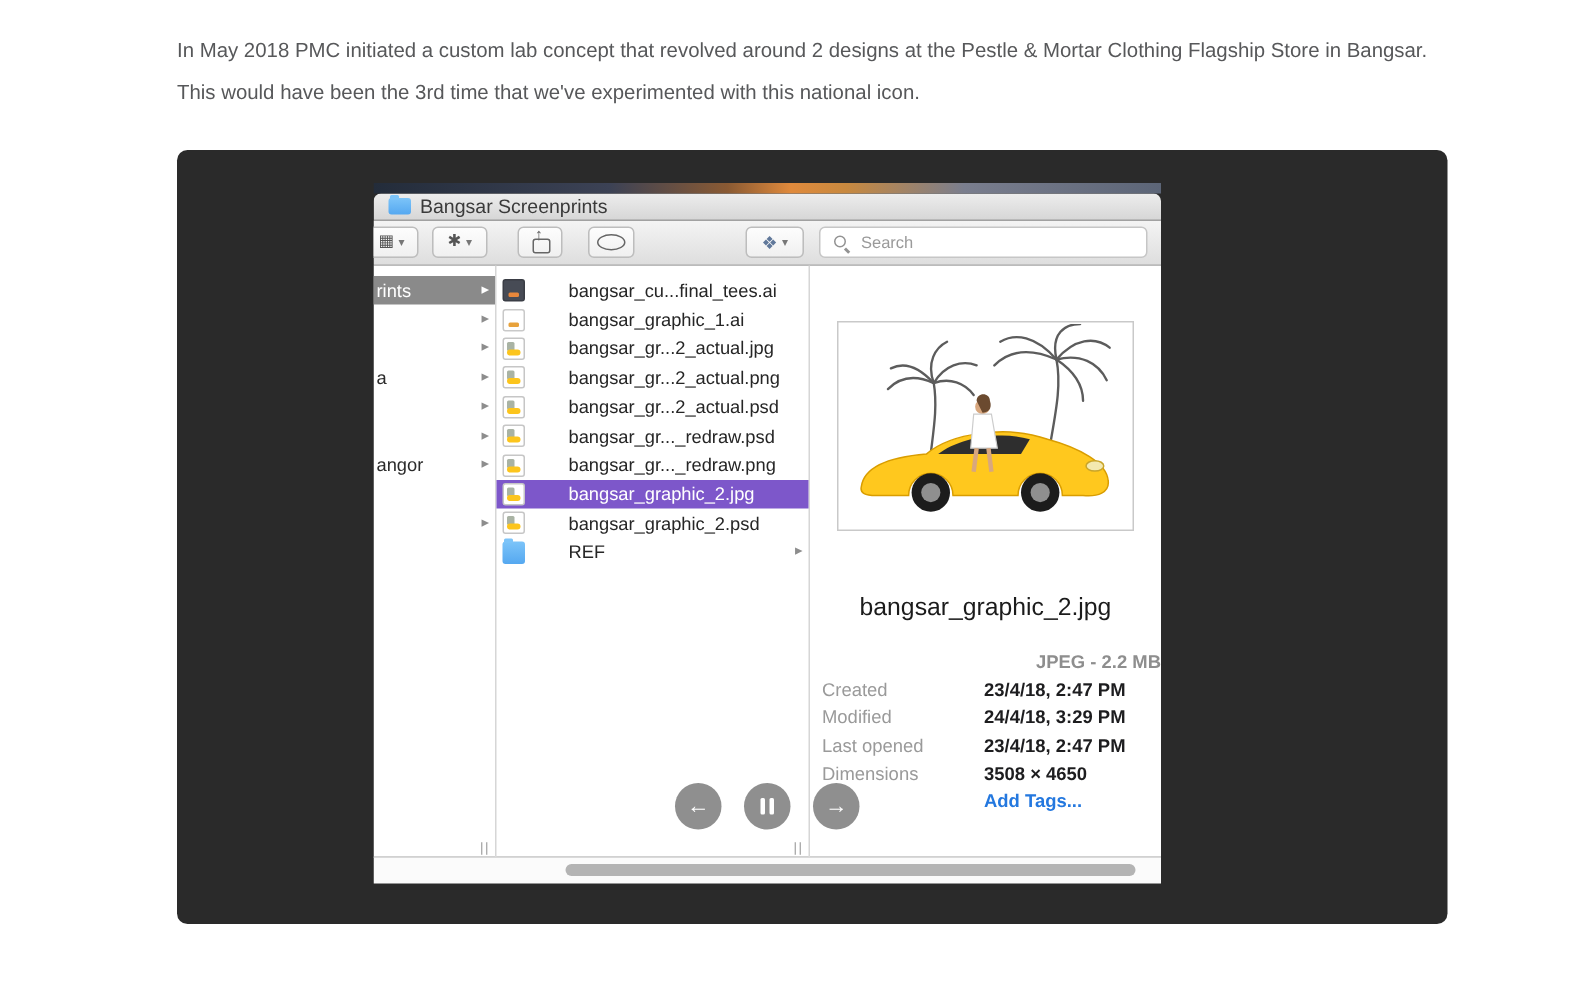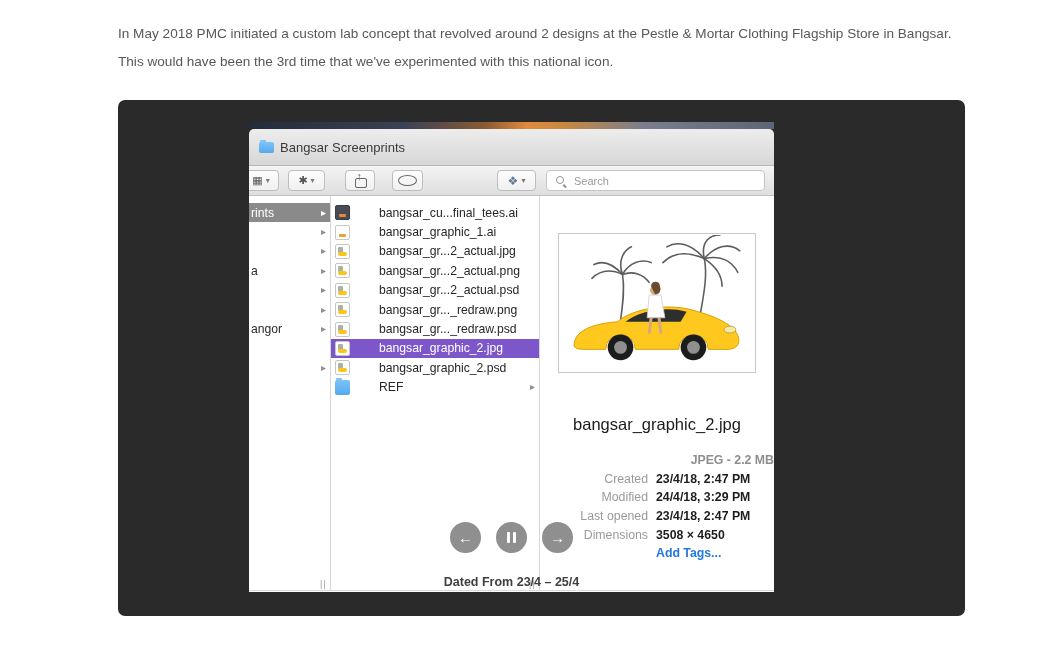--- a/index.html
+++ b/index.html
@@ -13,21 +13,21 @@
   
   .slideshow{
     position:relative;margin:24px 0 0 118px;width:847px;height:516px;
     background:var(--slideshow-bg,#2a2a2a);border-radius:7px;
   }
   .slide{position:absolute;left:131px;top:22px;width:525px;height:470px;overflow:hidden;}
   
   .wallpaper{height:7px;
     background:linear-gradient(90deg,#232c3a 0%,#3c4255 30%,#8a5a33 45%,#e08a3c 53%,#c8893f 60%,#7a7e8e 75%,#5c6577 100%);}
   .titlebar{
-    height:37px;background:linear-gradient(#ededed,#d7d7d7);
+    height:18px;background:linear-gradient(#ededed,#d7d7d7);
     border-bottom:1px solid #b9b9b9;border-radius:5px 5px 0 0;
     display:flex;align-items:center;padding-left:10px;gap:6px;box-sizing:border-box;
   }
   .tfolder{width:15px;height:11px;background:linear-gradient(#7cc4f9,#55a8f0);border-radius:2px;position:relative;flex:none;}
   .tfolder::before{content:"";position:absolute;left:1px;top:-2px;width:6px;height:3px;background:#7cc4f9;border-radius:1px 1px 0 0;}
   .ttitle{font-size:13px;color:#3a3a3a;}
   .toolbar{height:30px;background:linear-gradient(#f4f4f4,#dedede);border-bottom:1px solid #c2c2c2;position:relative;box-sizing:border-box;}
   .tb{
     position:absolute;top:4px;height:21px;box-sizing:border-box;
     background:linear-gradient(#fdfdfd,#f0f0f0);border:1px solid #bdbdbd;border-radius:4px;
@@ -78,21 +78,21 @@
   .fi-img::before{content:"";position:absolute;left:2px;top:2px;width:5px;height:6px;background:#a9b3a4;border-radius:1px;}
   .fi-img::after{content:"";position:absolute;left:2px;bottom:2px;width:9px;height:4px;background:#fcc51d;border-radius:2px;}
   .fi-folder{background:linear-gradient(#7cc4f9,#55a8f0);}
   .fi-folder::before{content:"";position:absolute;left:1px;top:-2px;width:6px;height:3px;background:#7cc4f9;border-radius:1px 1px 0 0;}
   .hgrip{position:absolute;bottom:1px;font-size:9px;color:#9a9a9a;letter-spacing:1px;cursor:col-resize;}
   .g1{left:71px;} .g2{left:280px;}
   
   .frame{margin:0 auto;width:196px;height:138px;border:1px solid #c9c9c9;background:#fff;display:flex;align-items:center;justify-content:center;}
   .pv-name{margin-top:42px;text-align:center;font-size:16.5px;color:#1b1b1b;}
   .pv-info{display:grid;grid-template-columns:100px 1fr;column-gap:8px;grid-auto-rows:18.6px;align-items:center;margin:17px 0 0 8px;font-size:12.3px;}
-  .ilabel{text-align:right;color:#9a9a9a;}
+  .ilabel{color:#9a9a9a;}
   .ivalue{color:#1d1d1f;font-weight:bold;white-space:nowrap;}
   .ivalue.muted{color:#8e8e8e;text-align:right;}
   .addtags{color:var(--link-blue,#2478df);font-weight:bold;cursor:pointer;}
   
   .hscroll{height:18px;background:#fbfbfb;border-top:1px solid #d9d9d9;position:relative;box-sizing:border-box;}
   .thumb{position:absolute;left:128px;width:380px;top:4px;height:8px;border-radius:4px;background:#b4b4b4;cursor:pointer;}
   
   .controls{position:absolute;left:0;right:0;bottom:39px;display:flex;justify-content:center;gap:15px;z-index:6;}
   .ctrl{width:31px;height:31px;border-radius:50%;background:#8f8f8f;border:none;color:#fff;font-size:15px;display:flex;align-items:center;justify-content:center;cursor:pointer;font-family:inherit;padding:0;}
   .pausewrap{display:flex;gap:3px;}
@@ -203,25 +203,25 @@
             <div class="frow">
               <span class="fi fi-img"></span>
               <span class="fname">bangsar_gr...2_actual.png</span>
             </div>
             <div class="frow">
               <span class="fi fi-img"></span>
               <span class="fname">bangsar_gr...2_actual.psd</span>
             </div>
             <div class="frow">
               <span class="fi fi-img"></span>
+              <span class="fname">bangsar_gr..._redraw.psd</span>
+            </div>
+            <div class="frow">
+              <span class="fi fi-img"></span>
               <span class="fname">bangsar_gr..._redraw.png</span>
-            </div>
-            <div class="frow">
-              <span class="fi fi-img"></span>
-              <span class="fname">bangsar_gr..._redraw.psd</span>
             </div>
             <div class="frow sel">
               <span class="fi fi-img"></span>
               <span class="fname">bangsar_graphic_2.jpg</span>
             </div>
             <div class="frow">
               <span class="fi fi-img"></span>
               <span class="fname">bangsar_graphic_2.psd</span>
             </div>
             <div class="frow">
@@ -294,17 +294,16 @@
           <span class="pausewrap">
               <i></i>
               <i></i>
             </span>
         </button>
         <button class="ctrl">
           <span>→</span>
         </button>
       </div>
 
-      <div class="caption">Dated From 23/4 – 25/4</div>
 
     </div>
   </div>
 </div>
 
 </body></html>

